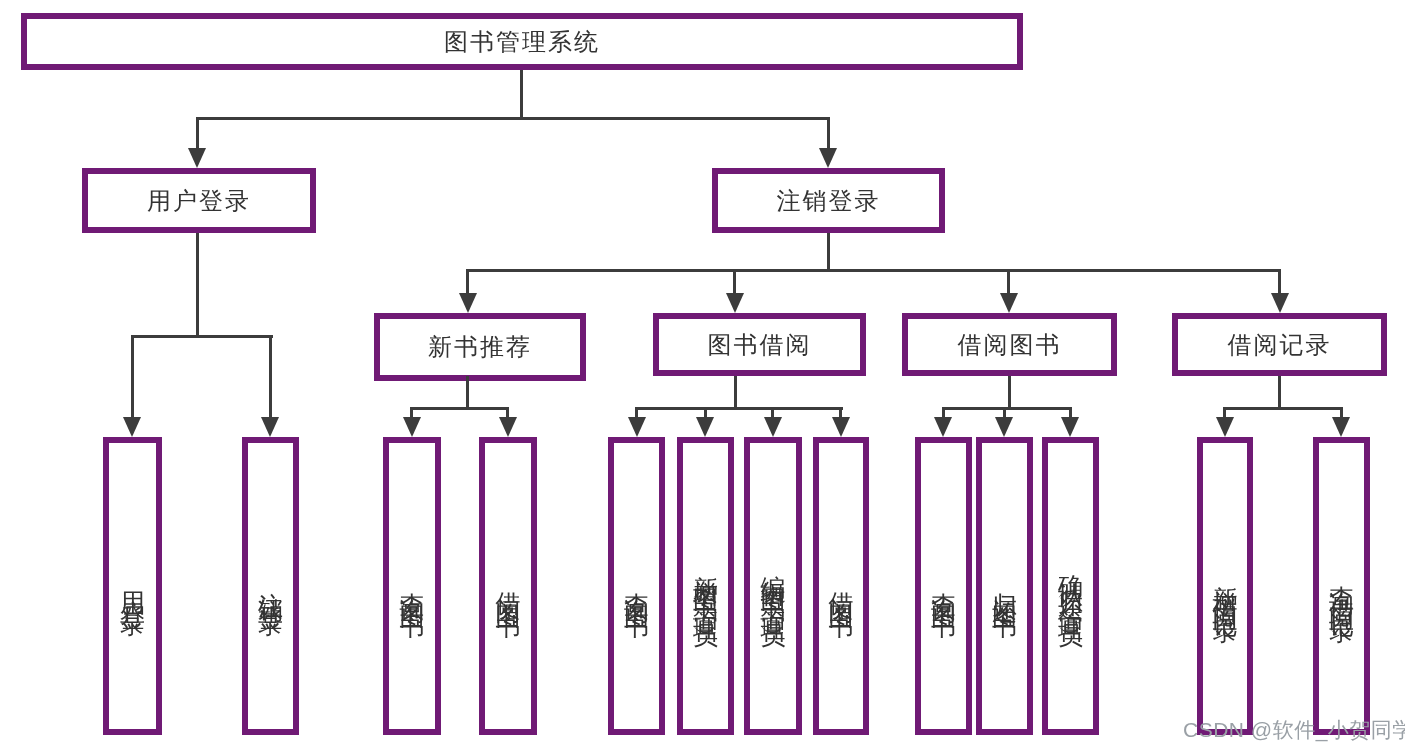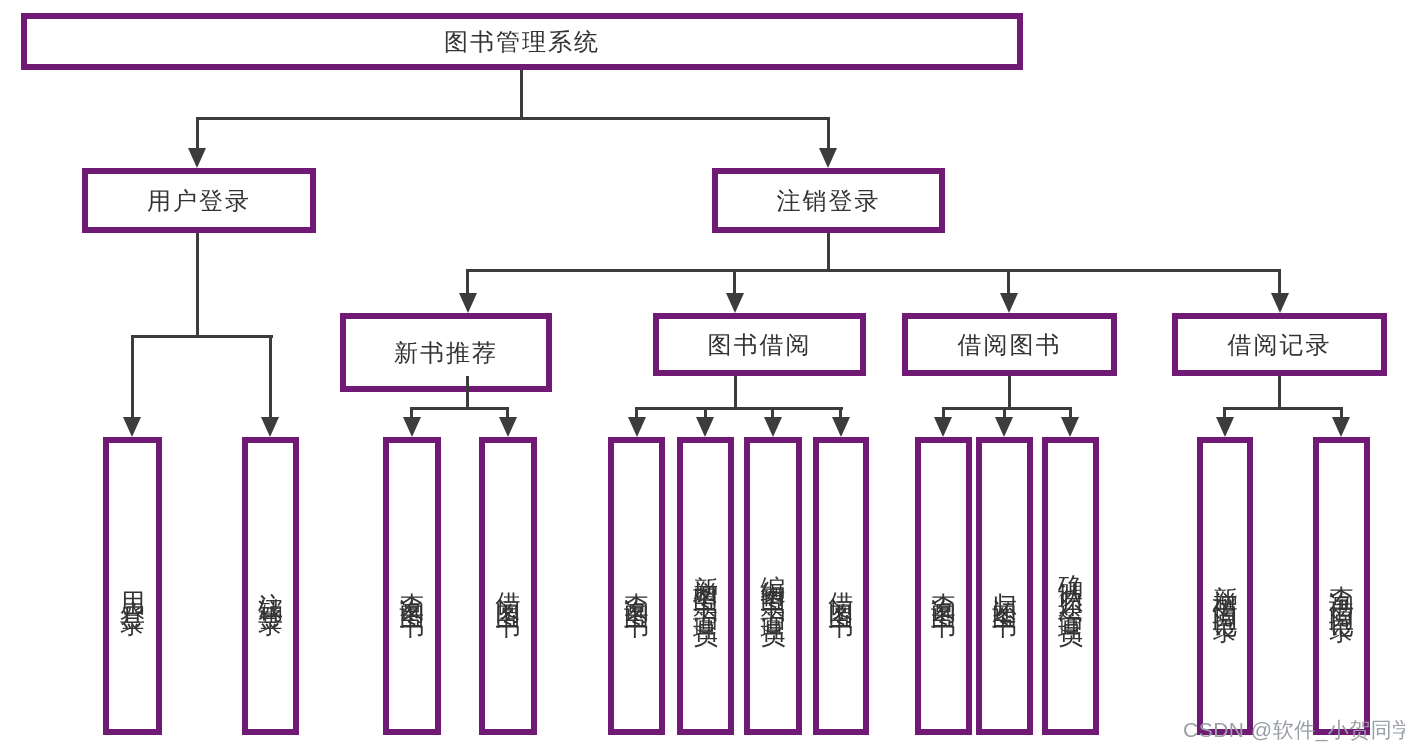--- a/index.html
+++ b/index.html
@@ -92,21 +92,21 @@
   <div class="ln" style="left:466px;  top:269px; width:815px; height:3px;"></div>
   <div class="ln" style="left:466px;  top:269px; width:3px;   height:26px;"></div>
   <div class="ln" style="left:733px;  top:269px; width:3px;   height:26px;"></div>
   <div class="ln" style="left:1007px; top:269px; width:3px;   height:26px;"></div>
   <div class="ln" style="left:1278px; top:269px; width:3px;   height:26px;"></div>
   <div class="arw" style="left:459px;  top:293px;"></div>
   <div class="arw" style="left:726px;  top:293px;"></div>
   <div class="arw" style="left:1000px; top:293px;"></div>
   <div class="arw" style="left:1271px; top:293px;"></div>
 
-  <div class="box h" style="left:340px; top:313px; width:212px; height:79px;">
+  <div class="box h" style="left:374px; top:313px; width:212px; height:68px;">
     <span class="lbl">新书推荐</span>
   </div>
   <div class="box h" style="left:629px; top:313px; width:213px; height:63px;margin-left:24px;">
     <span class="lbl">图书借阅</span>
   </div>
   <div class="box h" style="left:902px; top:313px; width:215px; height:63px;">
     <span class="lbl">借阅图书</span>
   </div>
   <div class="box h" style="left:1172px; top:313px; width:215px; height:63px;">
     <span class="lbl">借阅记录</span>

